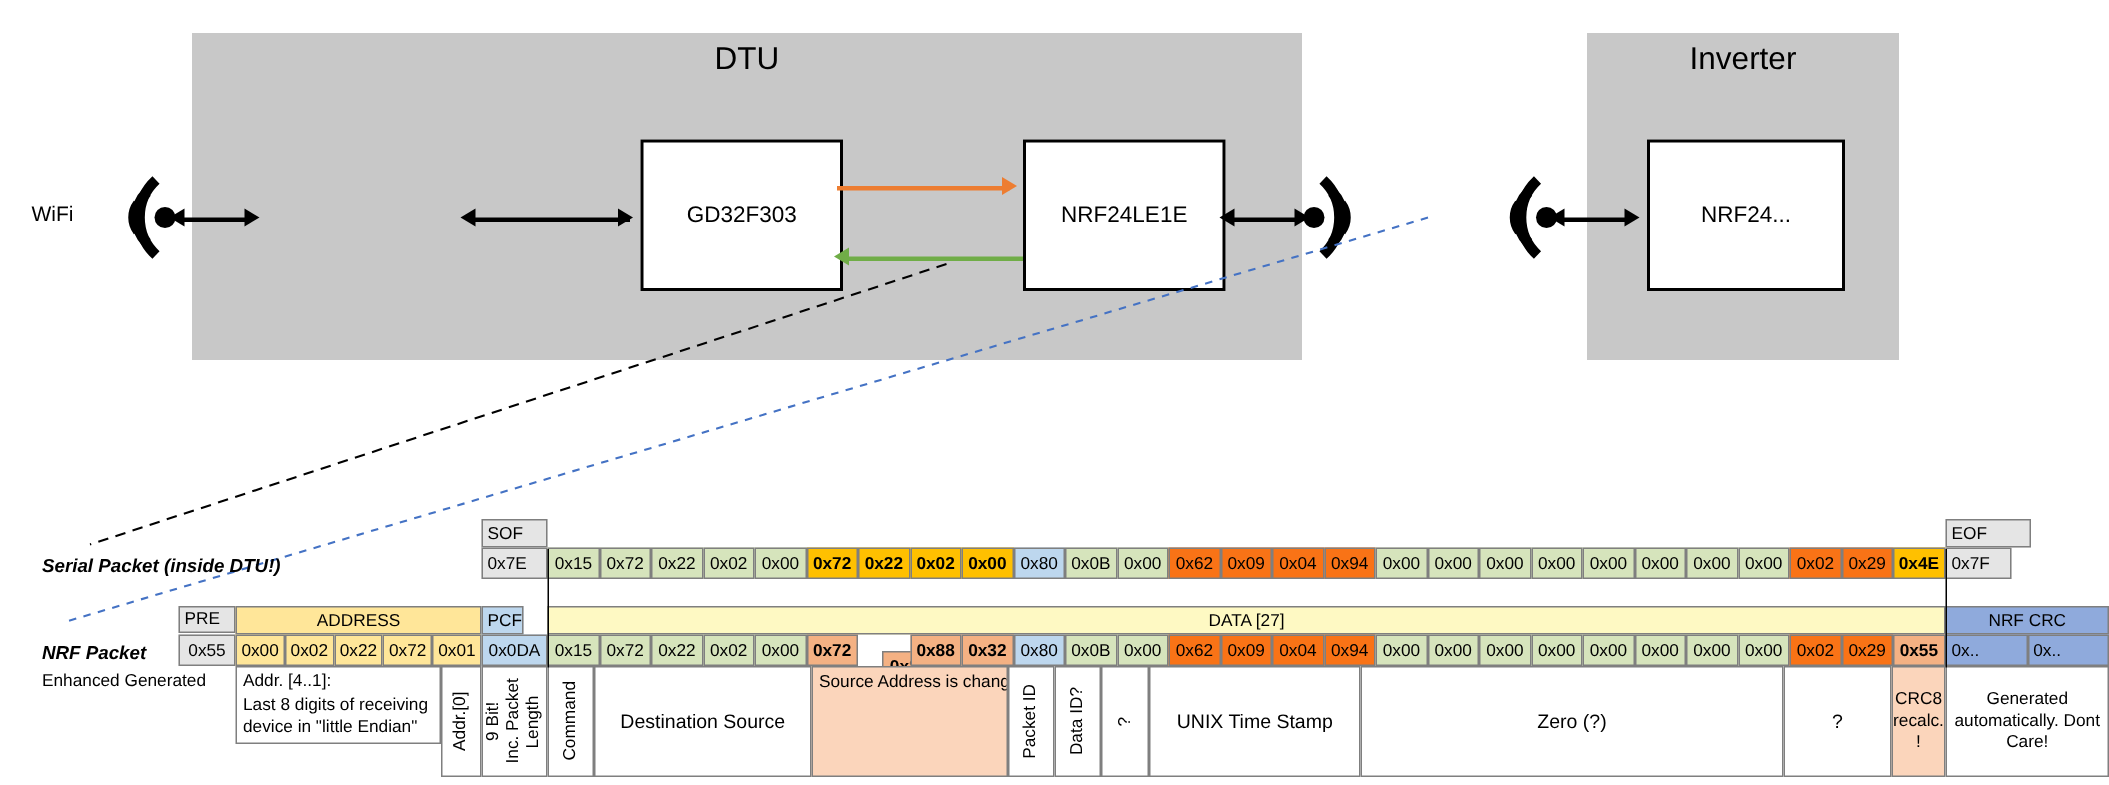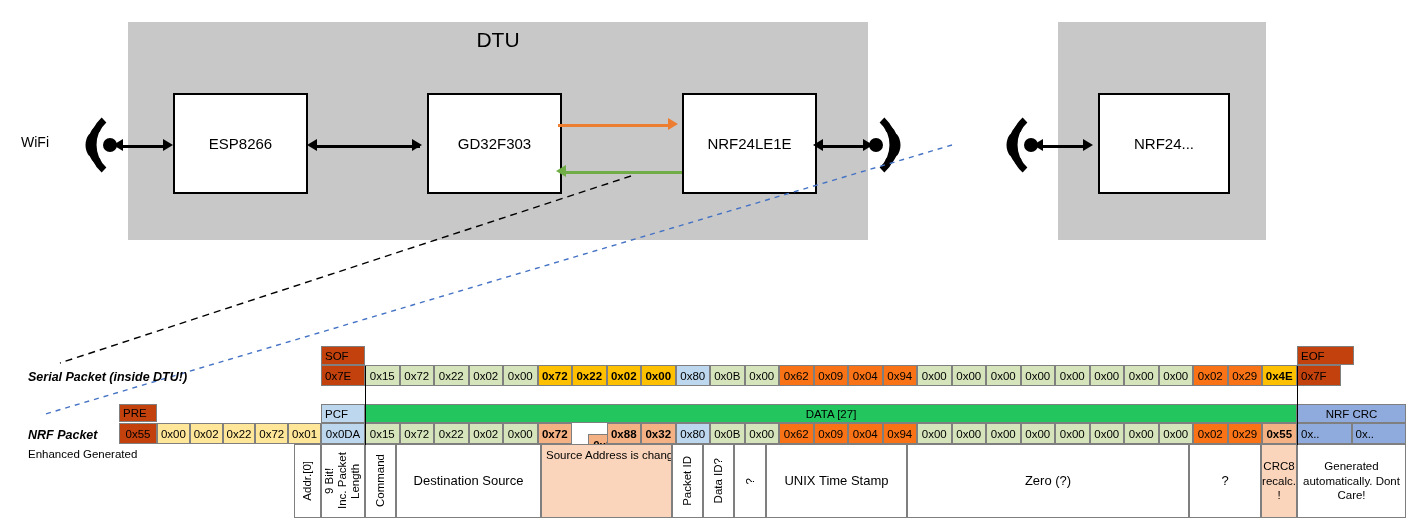--- a/index.html
+++ b/index.html
@@ -25,54 +25,52 @@
   .antenna{position:absolute;}
 
   
   #packets{position:absolute;left:0;top:340px;width:1406px;height:183px;}
   .row-label{position:absolute;font-size:12.5px;}
   .row-label.it{font-style:italic;font-weight:bold;}
   .cell{position:absolute;box-sizing:border-box;border:1px solid #7f7f7f;
         font-size:11.5px;display:flex;align-items:center;justify-content:center;
         overflow:hidden;white-space:nowrap;background:#fff;}
   .cell.hv{justify-content:flex-start;padding-left:3px;}
-  .c-grey{background:#c2410c;text-align:center;}
+  .c-grey{background:#e5e5e5;text-align:center;}
   .c-green{background:#d6e4bc;}
   .c-amber{background:#ffc000;font-weight:bold;}
   .c-yellow{background:#ffe699;}
   .c-blue{background:#bdd7ee;}
   .c-dgrey{background:#f97316;}
   .c-salmon{background:#f4b183;font-weight:bold;}
   .c-lsalmon{background:#fbd5bb;}
   .c-nrfblue{background:#8faadc;}
-  .c-hdr{background:#22c55e;}
+  .c-hdr{background:#fef9c3;}
   .c-plain{background:#fff;}
   .desc{font-size:11.5px;line-height:1.25;text-align:center;
         display:flex;align-items:center;justify-content:center;padding:0 3px;}
   .desc.left{text-align:left;justify-content:flex-start;align-items:flex-start;
              padding:2px 4px;line-height:1.35;}
   .vert{writing-mode:vertical-rl;transform:rotate(180deg);}
   .vert-multi{writing-mode:vertical-rl;transform:rotate(180deg);
               display:flex;align-items:center;justify-content:center;
               line-height:1.15;text-align:center;}
   .vdiv{position:absolute;width:0;border-left:1.6px solid #000;}
 </style>
 </head>
 <body>
 
 <div id="block-diagram">
 
   <div class="enclosure" style="left:128px;top:22px;width:740px;height:218px;"></div>
   <div class="enclosure-title" style="left:128px;top:28px;width:740px;">DTU</div>
 
   <div class="enclosure" style="left:1058px;top:22px;width:208px;height:218px;"></div>
-
-  <div class="chip" style="left:173px;top:93px;width:131px;height:97px;">
-    <span>ESP8266</span>
-  </div>
+  <div class="enclosure-title" style="left:1058px;top:28px;width:208px;">Inverter</div>
+
   <div class="chip" style="left:427px;top:93px;width:131px;height:97px;">
     <span>GD32F303</span>
   </div>
   <div class="chip" style="left:682px;top:93px;width:131px;height:97px;">
     <span>NRF24LE1E</span>
   </div>
   <div class="chip" style="left:1098px;top:93px;width:128px;height:97px;">
     <span>NRF24...</span>
   </div>
 
@@ -172,21 +170,22 @@
       <div class="cell c-green" style="left: 1089.5px; top: 25px; width: 34.5px; height: 21px;">0x00</div>
       <div class="cell c-green" style="left: 1124px; top: 25px; width: 34.5px; height: 21px;">0x00</div>
       <div class="cell c-green" style="left: 1158.5px; top: 25px; width: 34.5px; height: 21px;">0x00</div>
       <div class="cell c-dgrey" style="left: 1193px; top: 25px; width: 34.5px; height: 21px;">0x02</div>
       <div class="cell c-dgrey" style="left: 1227.5px; top: 25px; width: 34.5px; height: 21px;">0x29</div>
       <div class="cell c-amber" style="left: 1262px; top: 25px; width: 34.5px; height: 21px;">0x4E</div>
     </div>
   <div class="cell c-grey hv" style="left:1297px;top:25px;width:44px;height:21px;">0x7F</div>
 
   <div class="cell c-grey" style="left:119px;top:64px;width:38px;height:18px;justify-content:flex-start;padding-left:3px;">PRE</div>
-  <div class="cell c-blue" style="left:321px;top:64px;width:44px;height:19px;justify-content:flex-start;padding-left:3px;">PCF</div>
+  <div class="cell c-yellow" style="left:157px;top:64px;width:164px;height:19px;">ADDRESS</div>
+  <div class="cell c-blue" style="left:321px;top:64px;width:28px;height:19px;justify-content:flex-start;padding-left:3px;">PCF</div>
   <div class="cell c-hdr" style="left:365px;top:64px;width:932px;height:19px;">DATA [27]</div>
   <div class="cell c-nrfblue" style="left:1297px;top:64px;width:109px;height:19px;">NRF CRC</div>
 
   <div class="cell c-grey" style="left:119px;top:83px;width:38px;height:21px;">0x55</div>
   <div id="nrf-address">
       <div class="cell c-yellow" style="left: 157px; top: 83px; width: 32.8px; height: 21px;">0x00</div>
       <div class="cell c-yellow" style="left: 189.8px; top: 83px; width: 32.8px; height: 21px;">0x02</div>
       <div class="cell c-yellow" style="left: 222.6px; top: 83px; width: 32.8px; height: 21px;">0x22</div>
       <div class="cell c-yellow" style="left: 255.4px; top: 83px; width: 32.8px; height: 21px;">0x72</div>
       <div class="cell c-yellow" style="left: 288.2px; top: 83px; width: 32.8px; height: 21px;">0x01</div>
@@ -219,20 +218,22 @@
       <div class="cell c-green" style="left: 1158.5px; top: 83px; width: 34.5px; height: 21px;">0x00</div>
       <div class="cell c-dgrey" style="left: 1193px; top: 83px; width: 34.5px; height: 21px;">0x02</div>
       <div class="cell c-dgrey" style="left: 1227.5px; top: 83px; width: 34.5px; height: 21px;">0x29</div>
       <div class="cell c-salmon" style="left: 1262px; top: 83px; width: 34.5px; height: 21px;">0x55</div>
     </div>
   <div id="nrf-crc">
       <div class="cell c-nrfblue" style="left: 1297px; top: 83px; width: 54.5px; height: 21px; justify-content: flex-start; padding-left: 3px;">0x..</div>
       <div class="cell c-nrfblue" style="left: 1351.5px; top: 83px; width: 54.5px; height: 21px; justify-content: flex-start; padding-left: 3px;">0x..</div>
     </div>
 
+  <div class="cell desc left" style="left:157px;top:104px;width:137px;height:52px;white-space:pre-line;">Addr. [4..1]:
+Last 8 digits of receiving device in "little Endian"</div>
   <div class="cell desc" style="left:294px;top:104px;width:27px;height:74px;">
     <span class="vert">Addr.[0]</span>
   </div>
   <div class="cell desc" style="left:321px;top:104px;width:44px;height:74px;">
     <span class="vert-multi" style="white-space:pre-line;">9 Bit!
 Inc. Packet Length</span>
   </div>
   <div class="cell desc" style="left:365px;top:104px;width:31px;height:74px;">
     <span class="vert">Command</span>
   </div>

